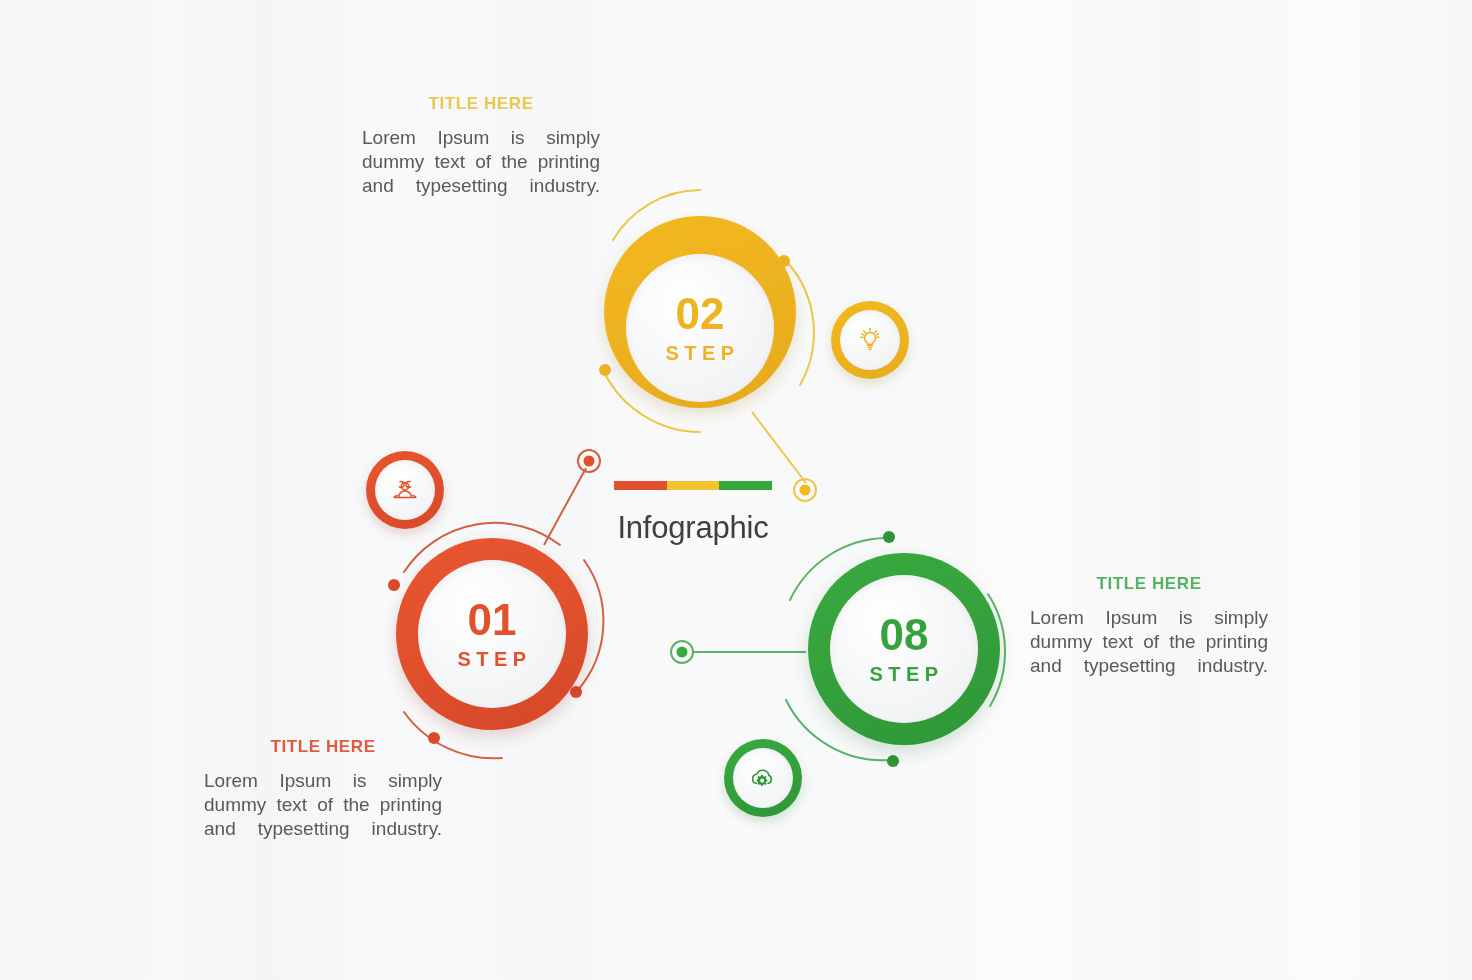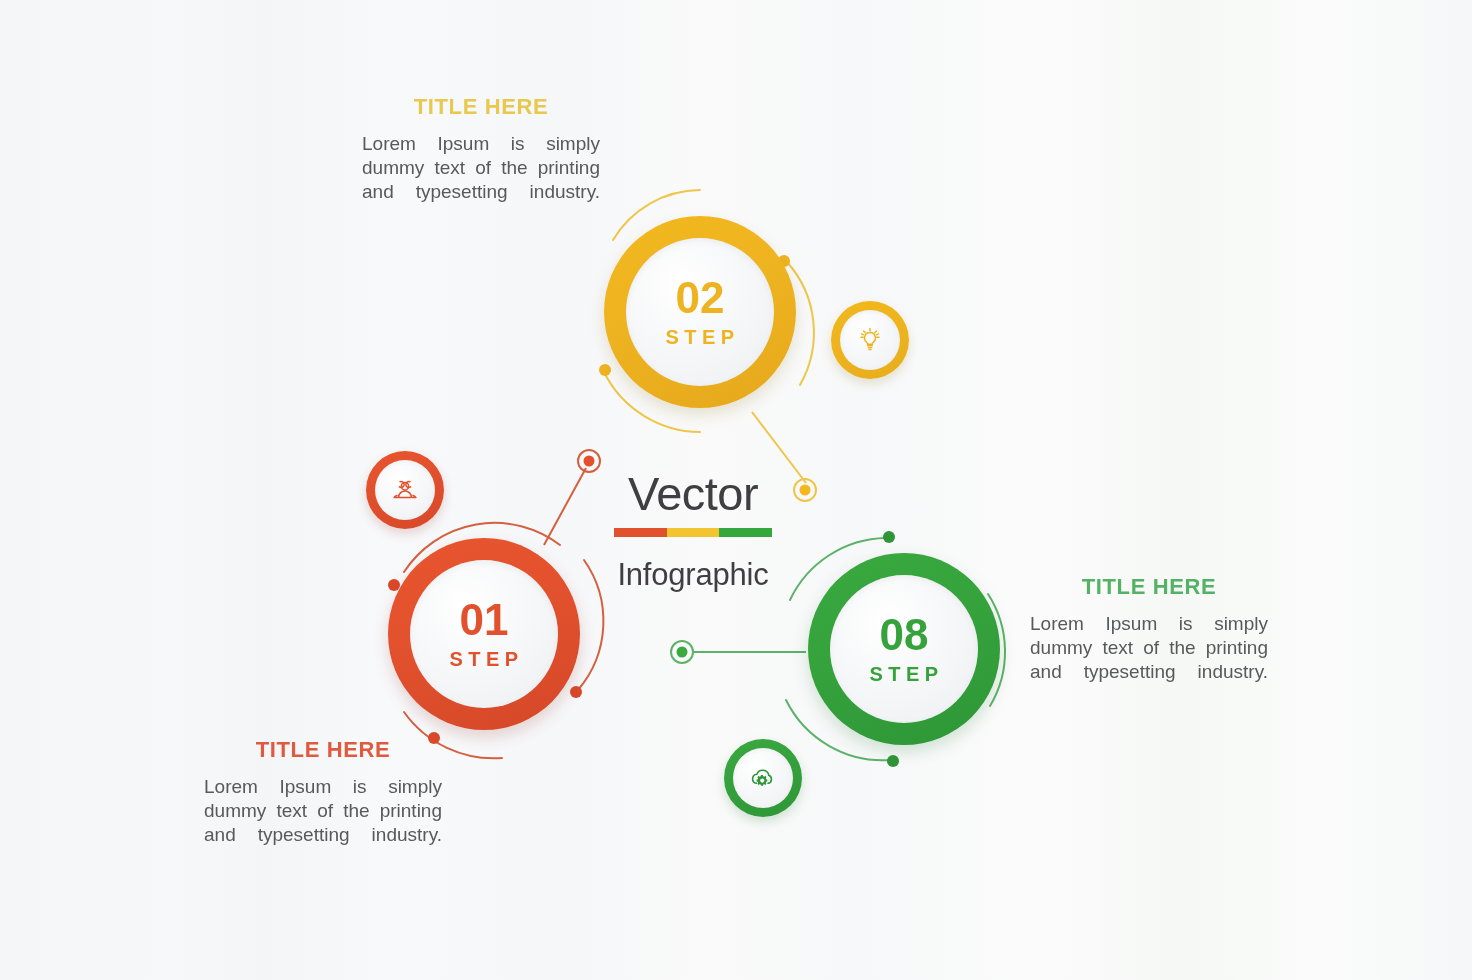--- a/index.html
+++ b/index.html
@@ -27,21 +27,21 @@
   #artboard {
     position: absolute;
     inset: 0;
   }
 
   
   .txt-block {
     position: absolute;
   }
   .blk-title {
-    font-size: 22px;
+    font-size: 17px;
     font-weight: bold;
     letter-spacing: 0.6px;
     text-align: center;
     margin: 0 0 12px 0;
     white-space: nowrap;
   }
   .blk-body {
     font-size: 19px;
     line-height: 24px;
     color: #58595b;
@@ -89,25 +89,25 @@
     letter-spacing: 5.5px;
     margin-top: 6px;
     margin-left: 5px;
   }
 
   #step-02 {
     left: 604px; top: 216px; width: 192px; height: 192px;
     background: linear-gradient(160deg, #f2b81e 0%, #eeb320 45%, #e6a81c 100%);
     box-shadow: 0 7px 16px rgba(150,130,40,0.20);
   }
-  #step-02 .inner { left: 22px; top: 22px; width: 148px; height: 148px; }
+  #step-02 .inner { left: 22px; top: 38px; width: 148px; height: 148px; }
   #step-02 .num, #step-02 .lbl { color: #eeb320; }
 
   #step-01 {
-    left: 388px; top: 538px; width: 192px; height: 192px;
+    left: 396px; top: 538px; width: 192px; height: 192px;
     background: linear-gradient(160deg, #e8552f 0%, #e2512d 45%, #d44728 100%);
     box-shadow: 0 7px 16px rgba(150,60,40,0.20);
   }
   #step-01 .inner { left: 22px; top: 22px; width: 148px; height: 148px; }
   #step-01 .num, #step-01 .lbl { color: #e2512d; }
 
   #step-03 {
     left: 808px; top: 553px; width: 192px; height: 192px;
     background: linear-gradient(160deg, #3aa93f 0%, #35a23c 45%, #2e9637 100%);
     box-shadow: 0 7px 16px rgba(50,130,60,0.20);
@@ -295,21 +295,20 @@
       </svg>
     </div>
   </div>
 
   <div class="txt-block" id="block-03">
     <p class="blk-title">TITLE HERE</p>
     <p class="blk-body">Lorem Ipsum is simply dummy text of the printing and typesetting industry.</p>
   </div>
 
   <div id="logo">
-    <div class="word-top">Vector</div>
     <div class="bar">
       <span class="seg-a" style="background: rgb(226, 81, 45);"></span>
       <span class="seg-b" style="background: rgb(242, 196, 48);"></span>
       <span class="seg-c" style="background: rgb(52, 168, 60);"></span>
     </div>
     <div class="word-bottom">Infographic</div>
   </div>
 
 </div>
 

